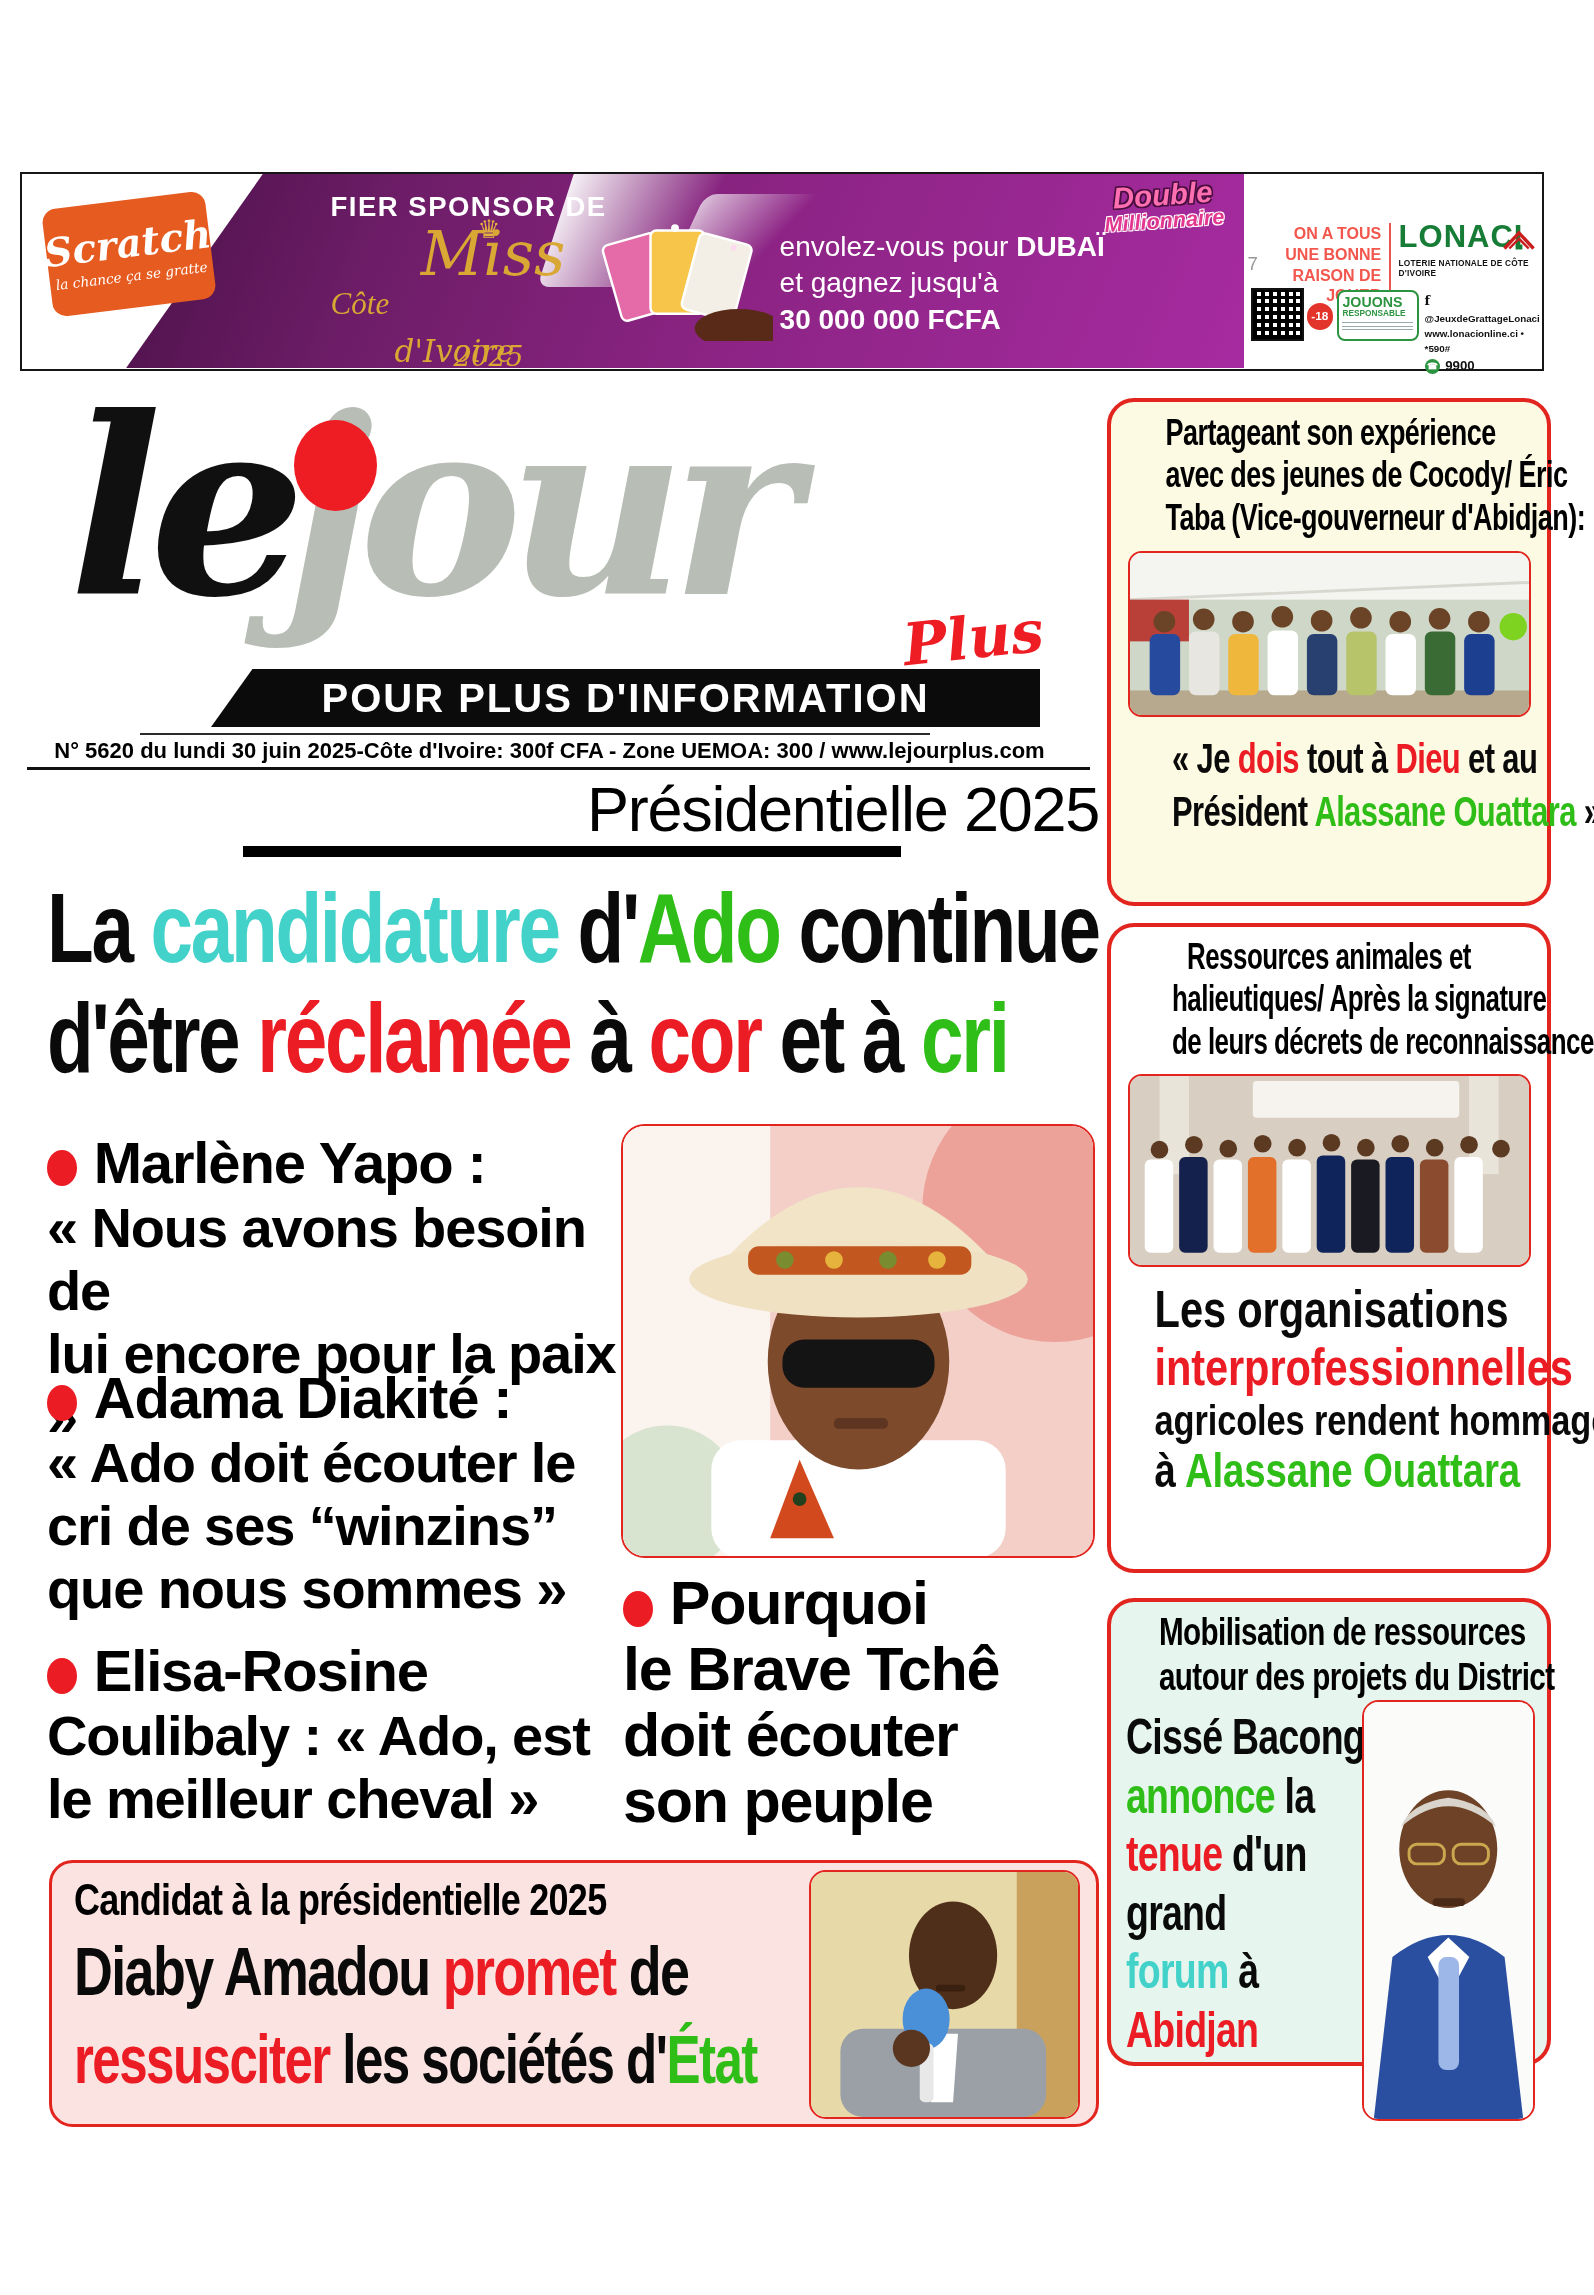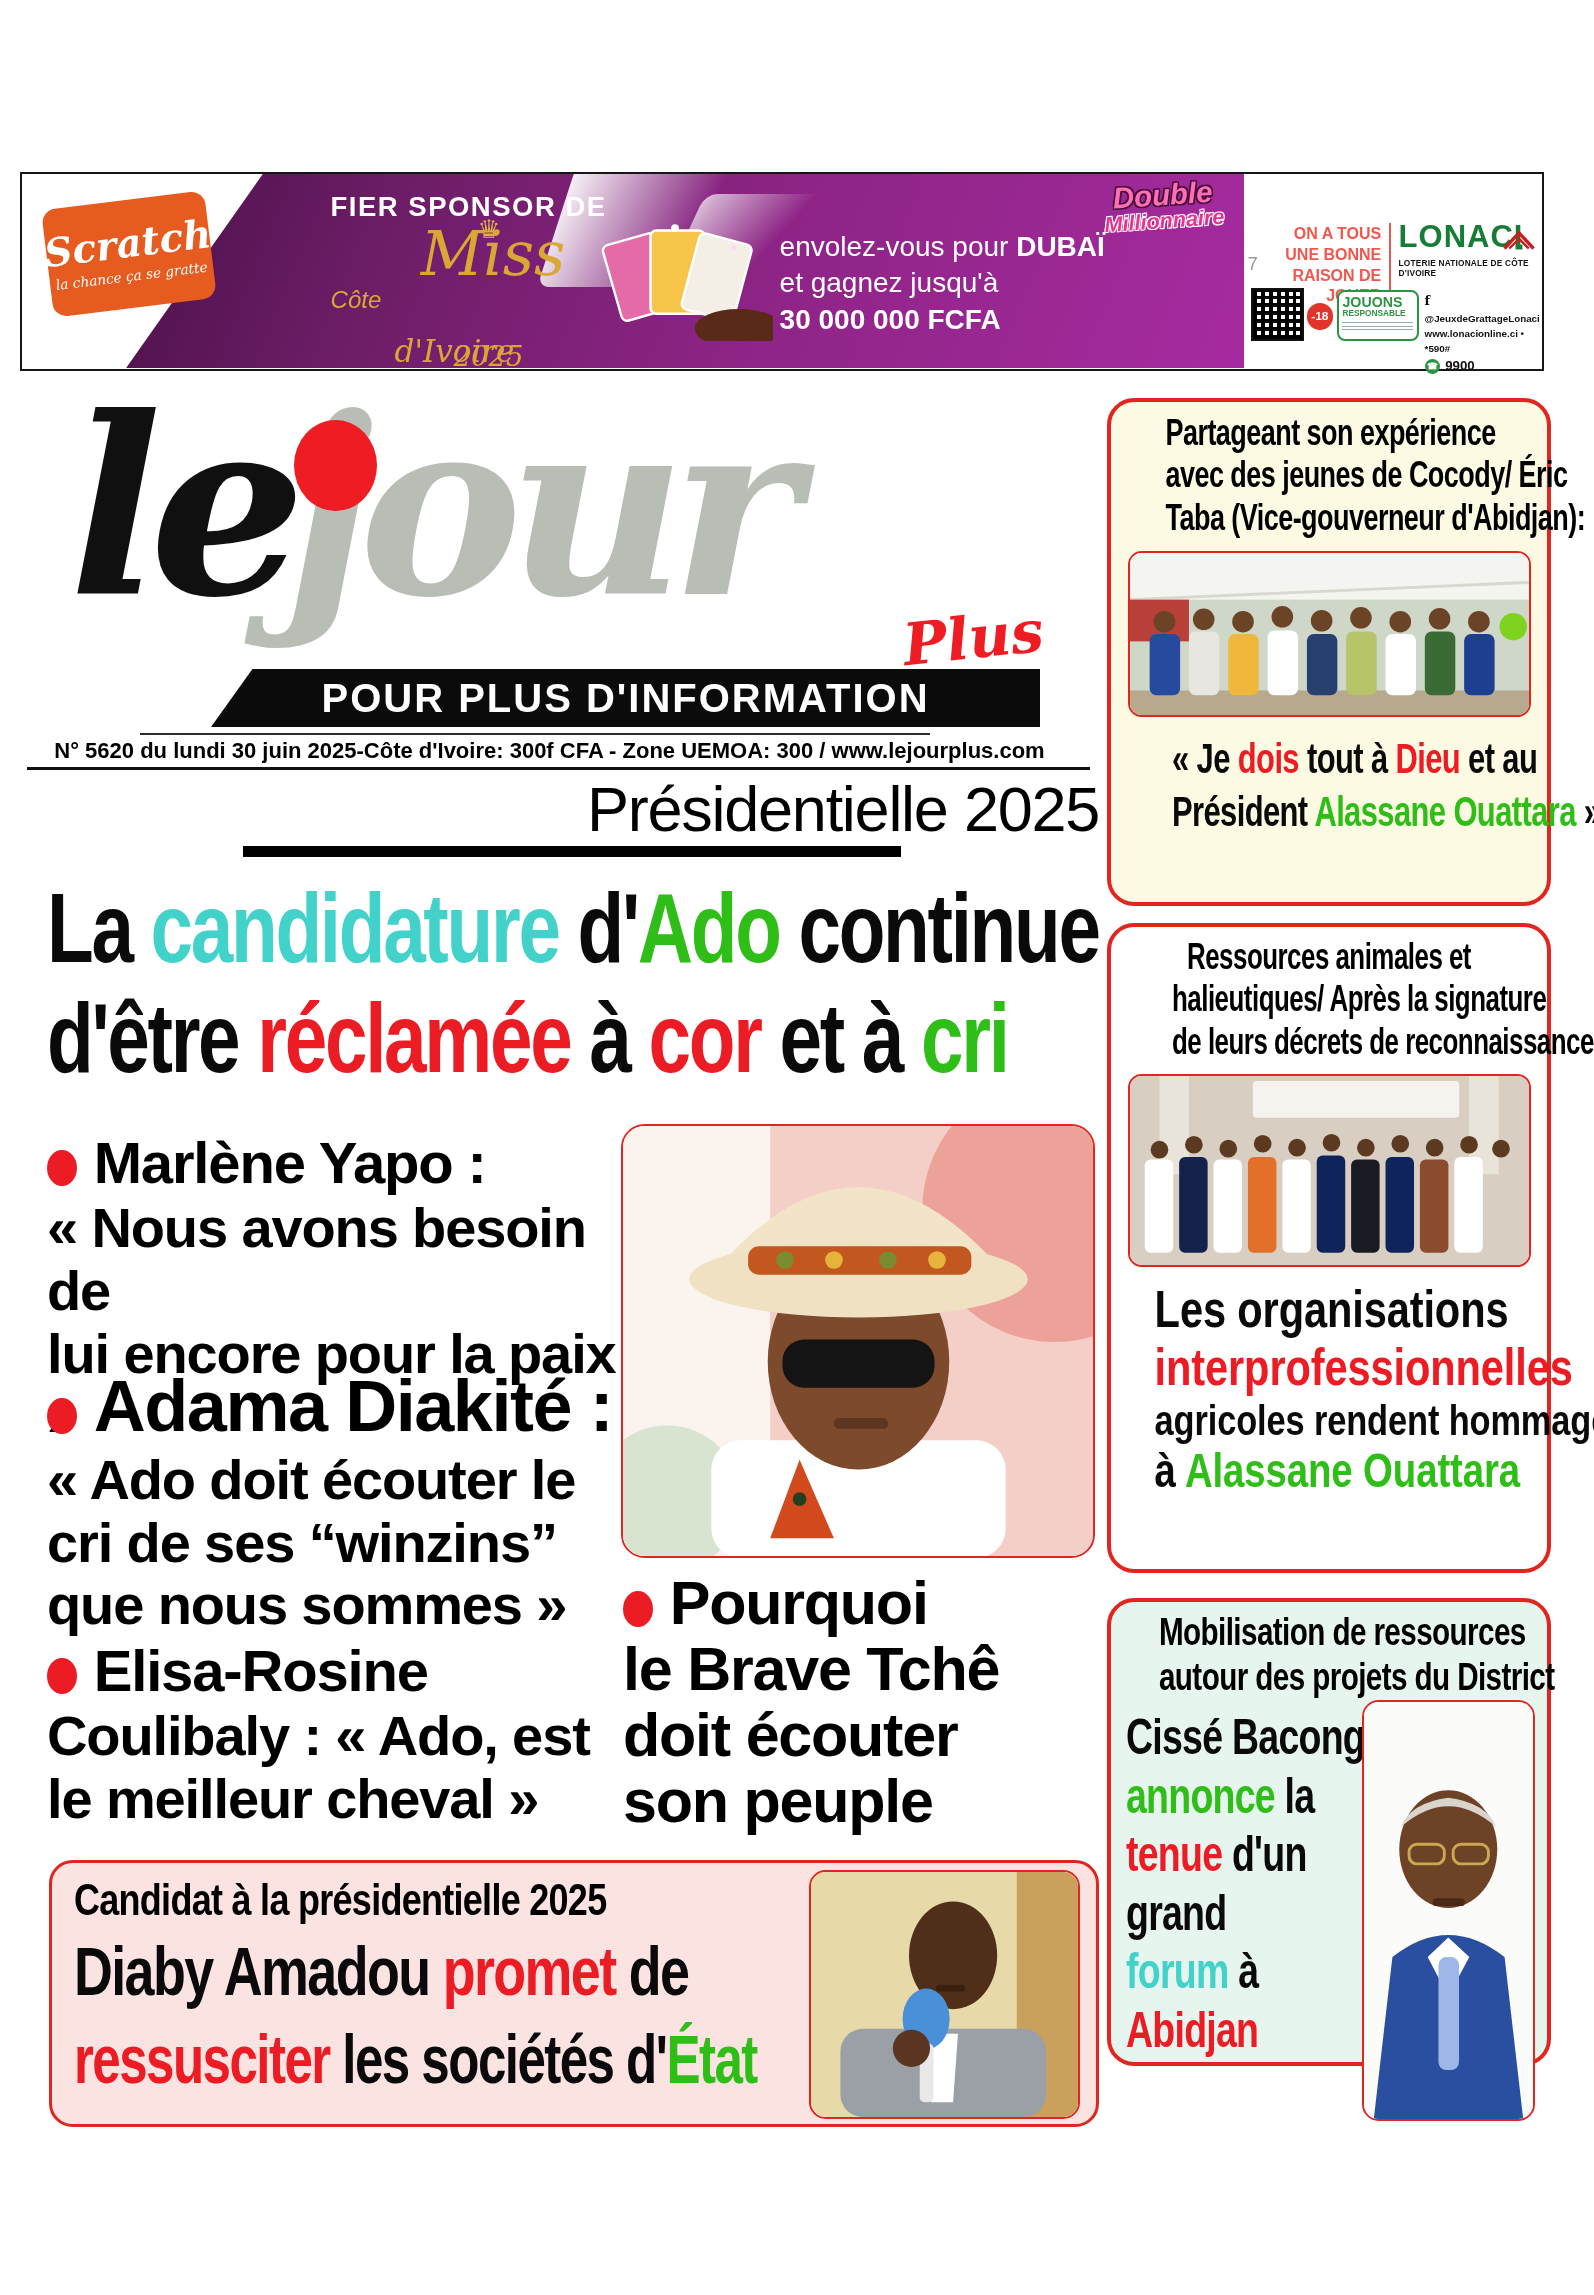--- a/index.html
+++ b/index.html
@@ -35,21 +35,21 @@
       <div class="abs" style="left:25.5px;top:25.5px;width:164px;height:108px;background:#e65b1f;border-radius:13.7px;transform:rotate(-7deg);display:flex;flex-direction:column;align-items:center;justify-content:center;">
         <div style="font-family:'DejaVu Serif',serif;font-style:italic;font-weight:bold;color:#fff;font-size:39px;line-height:1;">Scratch</div>
         <div style="font-family:'DejaVu Serif',serif;font-style:italic;color:#fff;font-size:13.7px;margin-top:4.9px;">la chance ça se gratte</div>
       </div>
 
       <div class="abs" style="left:275px;top:17px;width:344px;text-align:center;color:#fff;font-weight:700;font-size:27.5px;letter-spacing:1.5px;">FIER SPONSOR DE</div>
 
       <div class="abs" style="left:456px;top:40px;color:#e3b341;font-size:25.5px;">♛</div>
 
       <div class="abs" style="left:344px;top:49px;width:255px;text-align:center;font-family:'DejaVu Serif',serif;font-style:italic;color:#d9a733;font-size:61px;line-height:1;">Miss</div>
-      <div class="abs" style="left:309px;top:112px;font-family:Liberation Sans, sans-serif;font-style:italic;color:#d9a733;font-size:24px;">Côte</div>
+      <div class="abs" style="left:309px;top:112px;font-family:Liberation Serif, serif;font-style:italic;color:#d9a733;font-size:31px;">Côte</div>
       <div class="abs" style="left:373px;top:159px;font-family:'DejaVu Serif',serif;font-style:italic;color:#d9a733;font-size:31px;">d'Ivoire</div>
       <div class="abs" style="left:432px;top:166px;font-family:'DejaVu Serif',serif;font-style:italic;color:#d9a733;font-size:27.5px;">2025</div>
 
       <svg class="abs" style="left:555px;top:44px;" width="196" height="123" viewBox="0 0 400 250">
         <rect x="70" y="40" width="110" height="160" rx="12" fill="#e46aa8" stroke="#fff" stroke-width="5" transform="rotate(-16 125 120)"></rect>
         <rect x="150" y="25" width="110" height="170" rx="12" fill="#f6c54a" stroke="#fff" stroke-width="5"></rect>
         <rect x="230" y="40" width="110" height="160" rx="12" fill="#f3efe6" stroke="#fff" stroke-width="5" transform="rotate(15 285 120)"></rect>
         <circle cx="200" cy="20" r="8" fill="#ffffff"></circle>
         <circle cx="320" cy="60" r="6" fill="#ffd9ef"></circle>
         <ellipse cx="330" cy="225" rx="90" ry="40" fill="#5a2a18"></ellipse>
@@ -133,21 +133,21 @@
     <div class="bullet-head" style="font-size:58px;line-height:1.18;">
       <span class="dot"></span><span>Marlène Yapo :</span>
     </div>
     <div class="bullet-lines" style="font-size:56px;">
       <div>« Nous avons besoin de</div>
       <div>lui encore pour la paix »</div>
     </div>
   </div>
 
   <div class="abs" style="left:47px;top:1364px;width:574px;">
-    <div class="bullet-head" style="font-size:72px;line-height:1.18;">
+    <div class="bullet-head" style="font-size:58px;line-height:1.18;">
       <span class="dot"></span><span>Adama Diakité :</span>
     </div>
     <div class="bullet-lines" style="font-size:56px;">
       <div>« Ado doit écouter le</div>
       <div>cri de ses “winzins”</div>
       <div>que nous sommes »</div>
     </div>
   </div>
 
   <div class="abs" style="left:47px;top:1637px;width:574px;">

